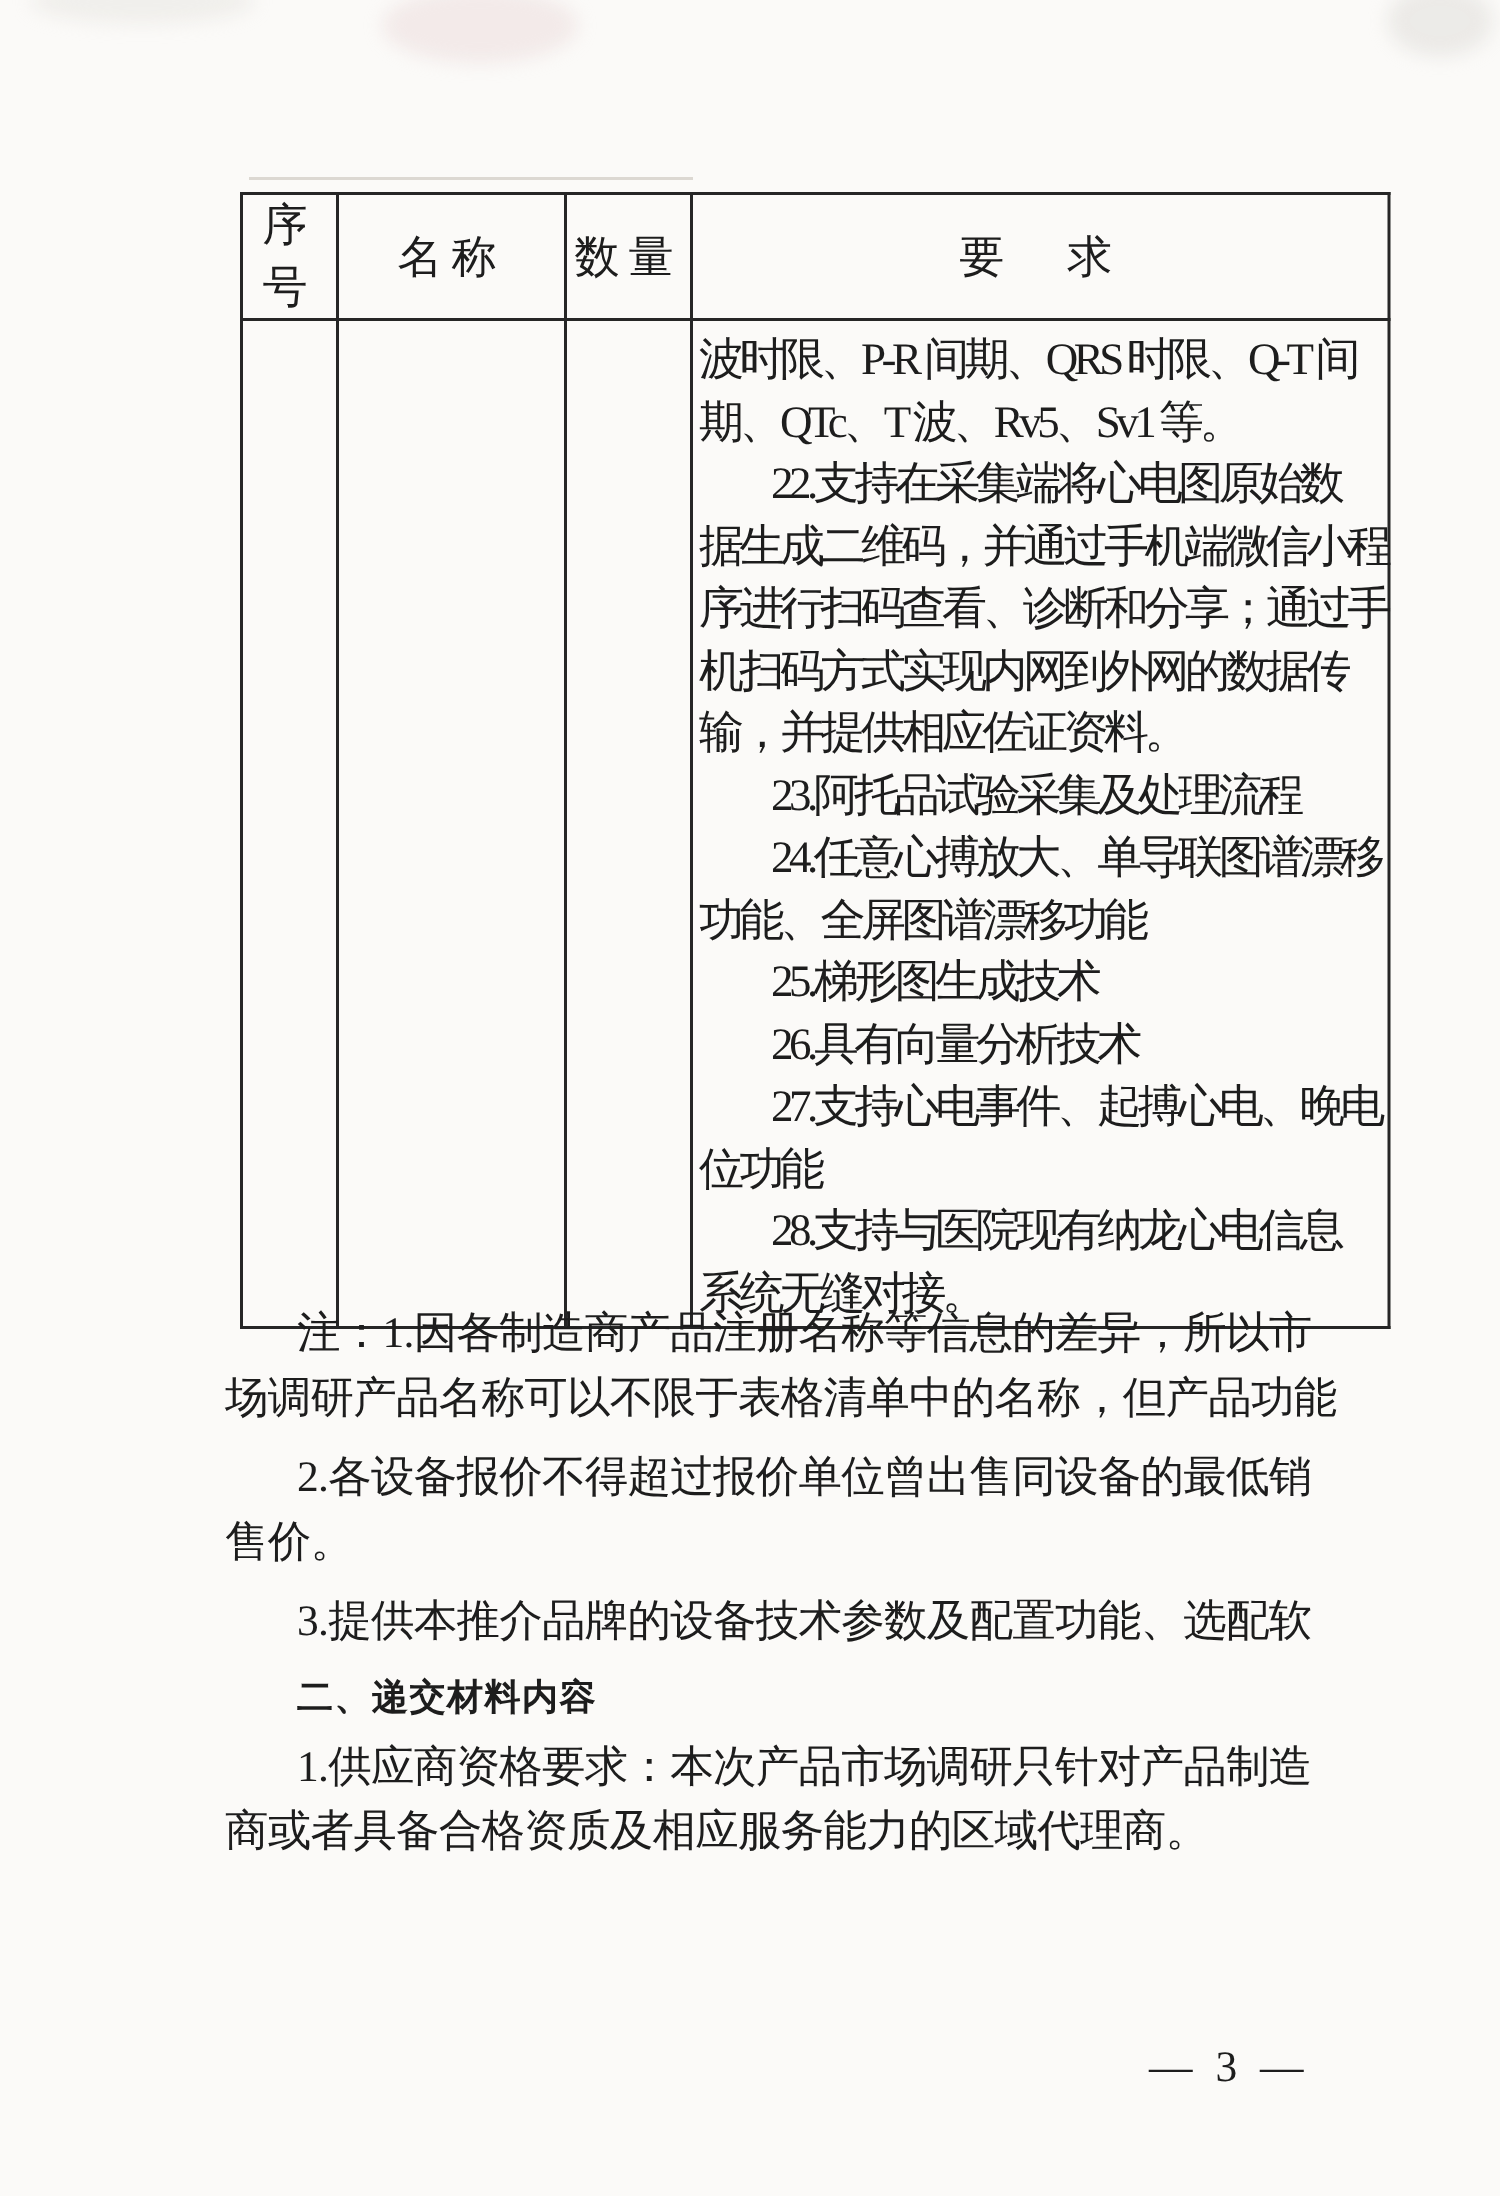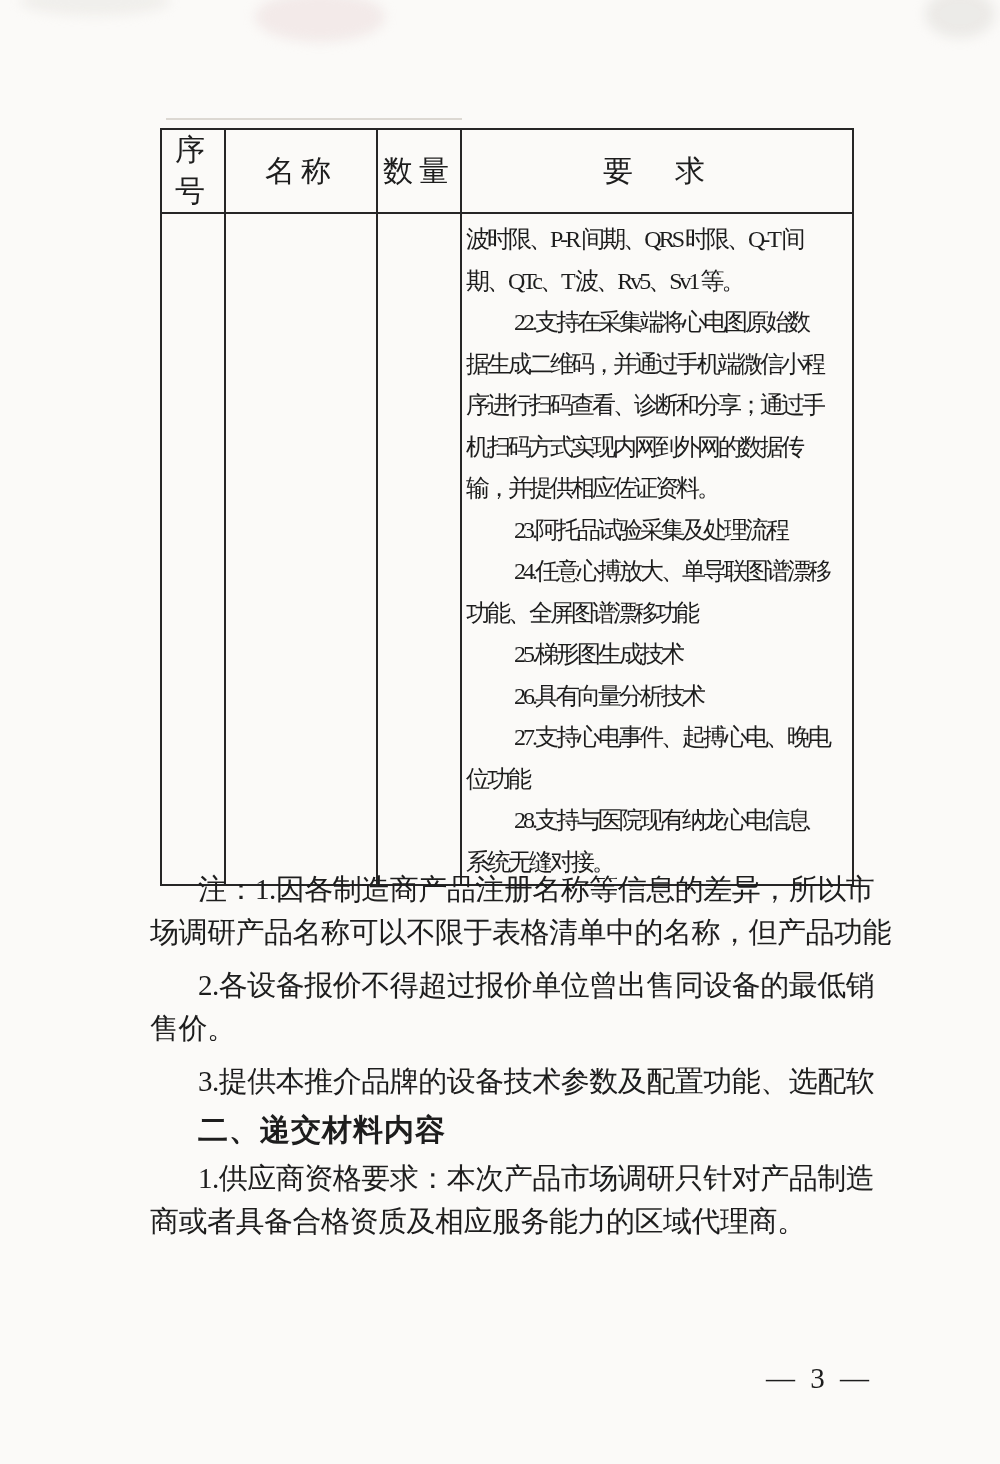--- a/index.html
+++ b/index.html
@@ -57,21 +57,21 @@
     vertical-align: middle;
   }
   .col-no  { width: 62px;  }
   .col-nm  { width: 150px; margin-top: 20px; }
   .col-qty { width: 82px; margin-top: 14px;  }
   .col-req { width: 386px; }
   td.req-cell {
     height: 665px;
     vertical-align: top;
     padding: 5px 0 0 4px;
-    font-size: 24px;
+    font-size: 30px;
     letter-spacing: -3px;
     line-height: 41.5px;
     white-space: nowrap;
   }
   .req-cell .rline { height: 41.5px; }
   .req-cell .ind { text-indent: 48px; }
 
   
   .body-text {
     position: absolute;
@@ -81,23 +81,23 @@
     font-size: 29px;
     letter-spacing: -0.5px;
     line-height: 43px;
   }
   .bline { white-space: nowrap; }
   .bline.ind { text-indent: 48px; }
   .bline.g10 { margin-top: 10px; text-align: right; }
   .bline.g8  { margin-top: 8px; }
   .bline.g3  { margin-top: 3px; }
   .sec-heading {
-    font-family: Liberation Mono, monospace;
+    font-family: Liberation Serif, serif;
     font-weight: 700;
-    font-size: 30px;
+    font-size: 24px;
     letter-spacing: 1px;
   }
 
   
   .page-num {
     position: absolute;
     left: 766px;
     top: 1362px;
     font-size: 29px;
     letter-spacing: 4px;

